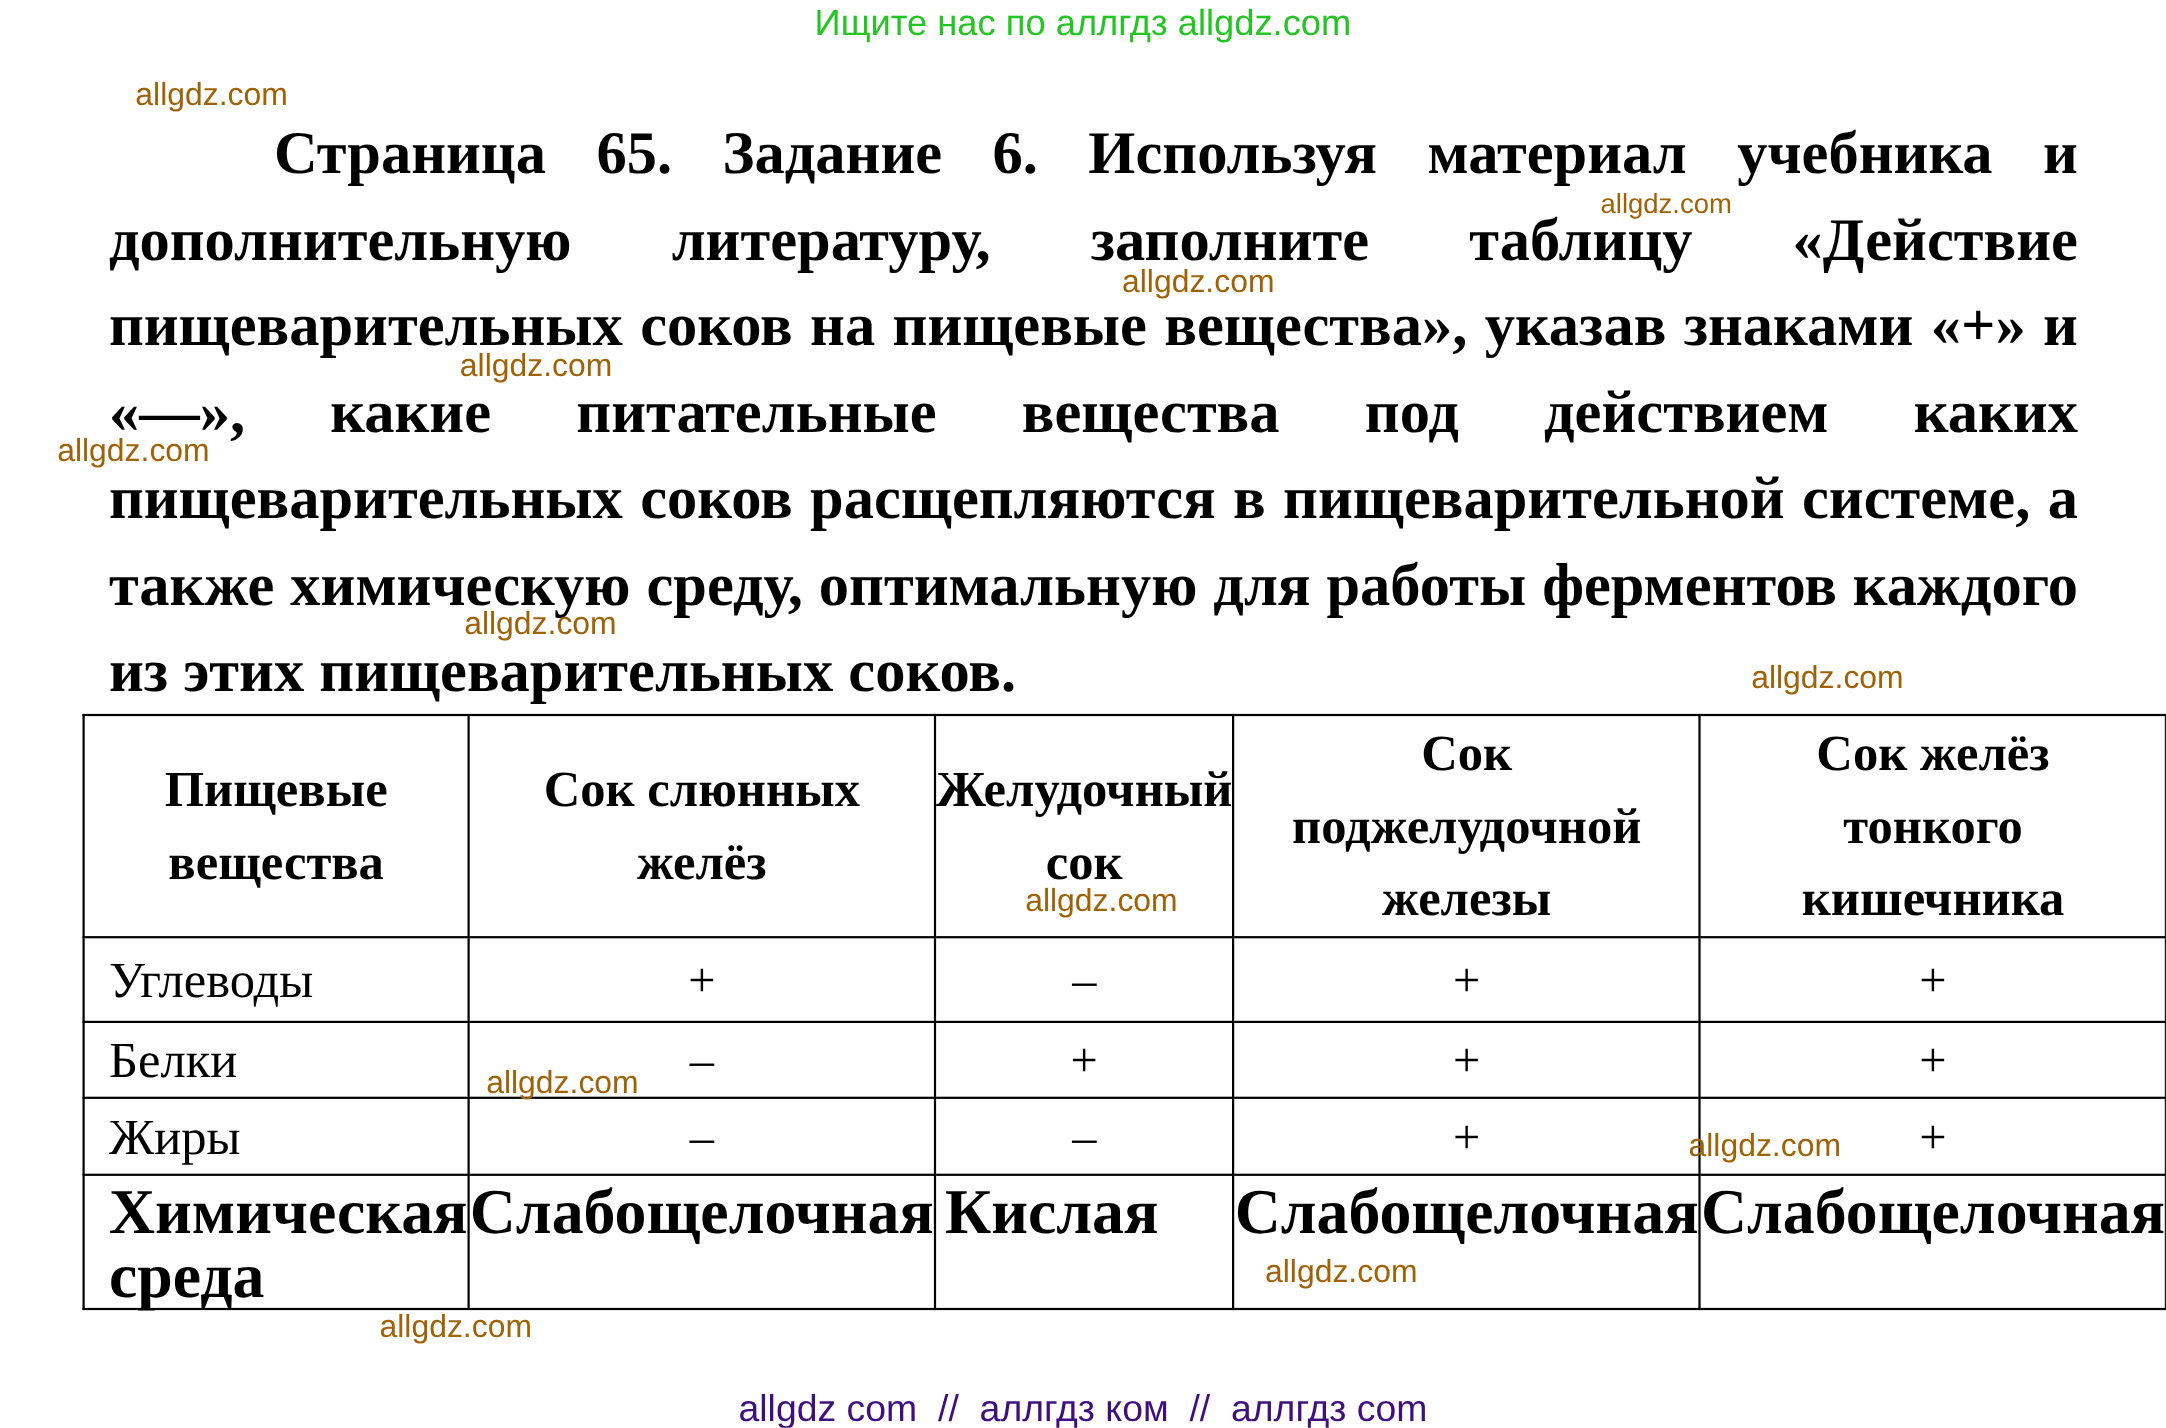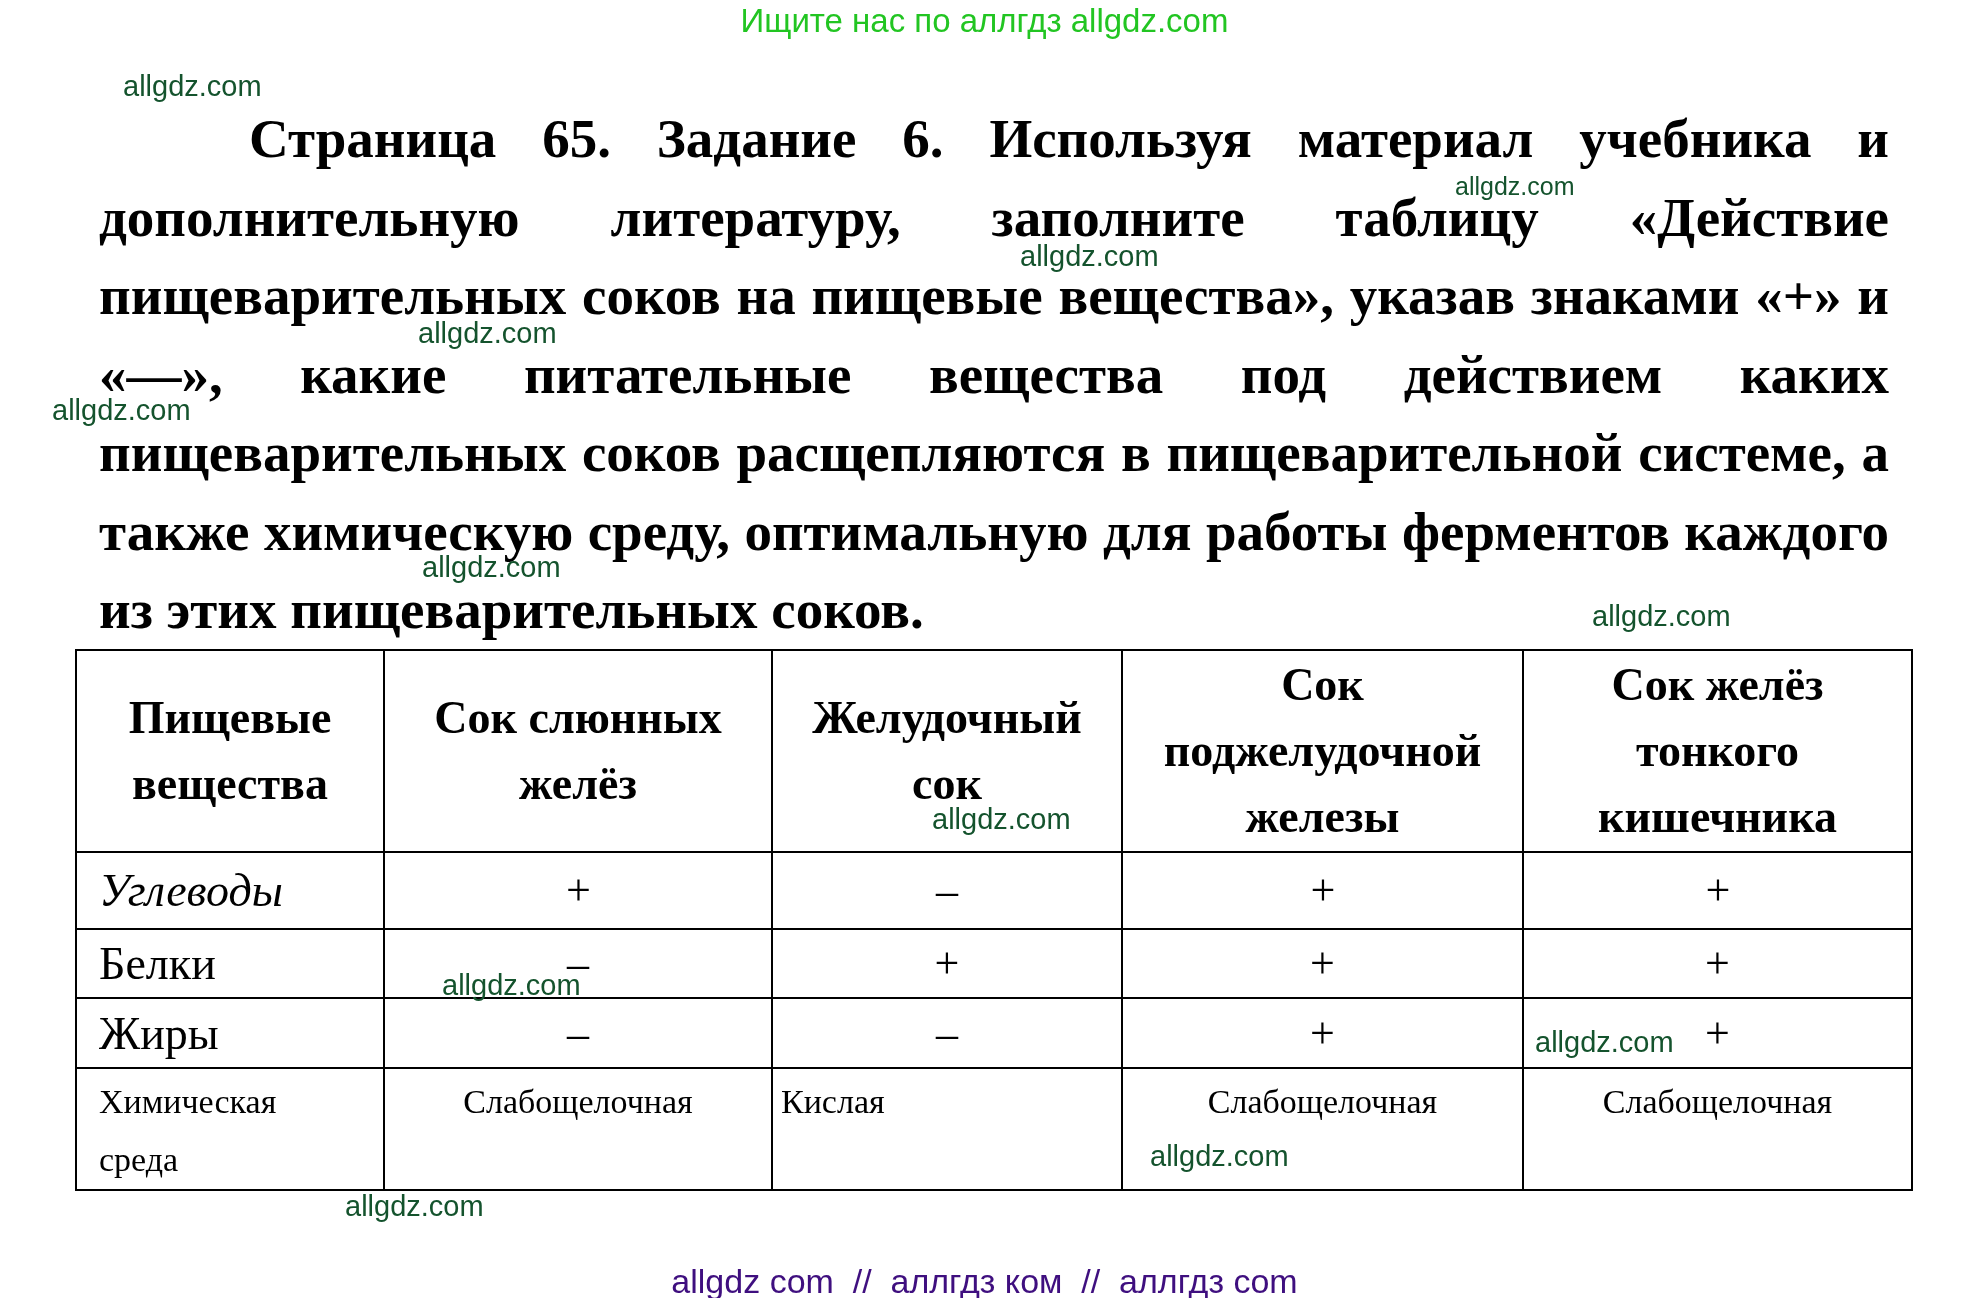--- a/index.html
+++ b/index.html
@@ -1,28 +1,28 @@
 <!DOCTYPE html>
 <html><head>
 <meta charset="utf-8">
 <style>
   html, body { margin:0; padding:0; background:#ffffff; }
   body { width:1969px; height:1298px; position:relative; overflow:hidden; }
   .sans { font-family: "Liberation Sans", "DejaVu Sans", sans-serif; }
   .serif { font-family: "Liberation Serif", "DejaVu Serif", serif; }
   #top-banner { position:absolute; left:0; width:1969px; top:2px; text-align:center; font-size:33px; color:#22c522; }
-  .wm { position:absolute; font-size:29px; color:#14532d; white-space:nowrap; }
+  .wm { position:absolute; font-size:29px; color:#a16207; white-space:nowrap; }
   #task { position:absolute; left:99px; top:100px; width:1790px; font-weight:bold; font-size:55px; line-height:78.5px; color:#000; text-align:justify; text-align-last:left; }
   #task .indent { display:inline-block; width:150px; }
   #table { position:absolute; left:75px; top:649px; border-collapse:collapse; }
   #table td { border:2.5px solid #000; padding:0; vertical-align:middle; }
   #table .hd { font-weight:bold; font-size:46px; line-height:66px; text-align:center; }
   #table .rowlab { font-size:46px; padding-left:22px; text-align:left; }
   #table .mark { font-size:44px; text-align:center; }
-  #table .env { font-size:34px; vertical-align:top; line-height:58px; padding-top:4px; }
+  #table .env { font-size:58px; vertical-align:top; line-height:58px; padding-top:4px;font-weight:bold; }
   #footer { position:absolute; left:0; width:1969px; top:1262px; text-align:center; font-size:34px; color:#3f0f7f; white-space:pre; }
 </style>
 </head>
 <body>
 
 <div id="top-banner" class="sans">Ищите нас по аллгдз allgdz.com</div>
 
 <div id="task" class="serif"><span class="indent"></span><span>Страница 65. Задание 6. Используя материал учебника и дополнительную литературу, заполните таблицу «Действие пищеварительных соков на пищевые вещества», указав знаками «+» и «—», какие питательные вещества под действием каких пищеварительных соков расщепляются в пищеварительной системе, а также химическую среду, оптимальную для работы ферментов каждого из этих пищеварительных соков.</span></div>
 
 <table id="table" class="serif">
@@ -44,21 +44,21 @@
       <div>Сок</div>
       <div>поджелудочной</div>
       <div>железы</div>
     </td>
     <td class="hd" style="width:387px;">
       <div>Сок желёз</div>
       <div>тонкого</div>
       <div>кишечника</div>
     </td>
   </tr>
-  <tr style="height:77px;font-style:italic;">
+  <tr style="height:77px;">
     <td class="rowlab">Углеводы</td>
     <td class="mark">+</td>
     <td class="mark">–</td>
     <td class="mark">+</td>
     <td class="mark">+</td>
   </tr>
   <tr style="height:69px;">
     <td class="rowlab">Белки</td>
     <td class="mark">–</td>
     <td class="mark">+</td>

